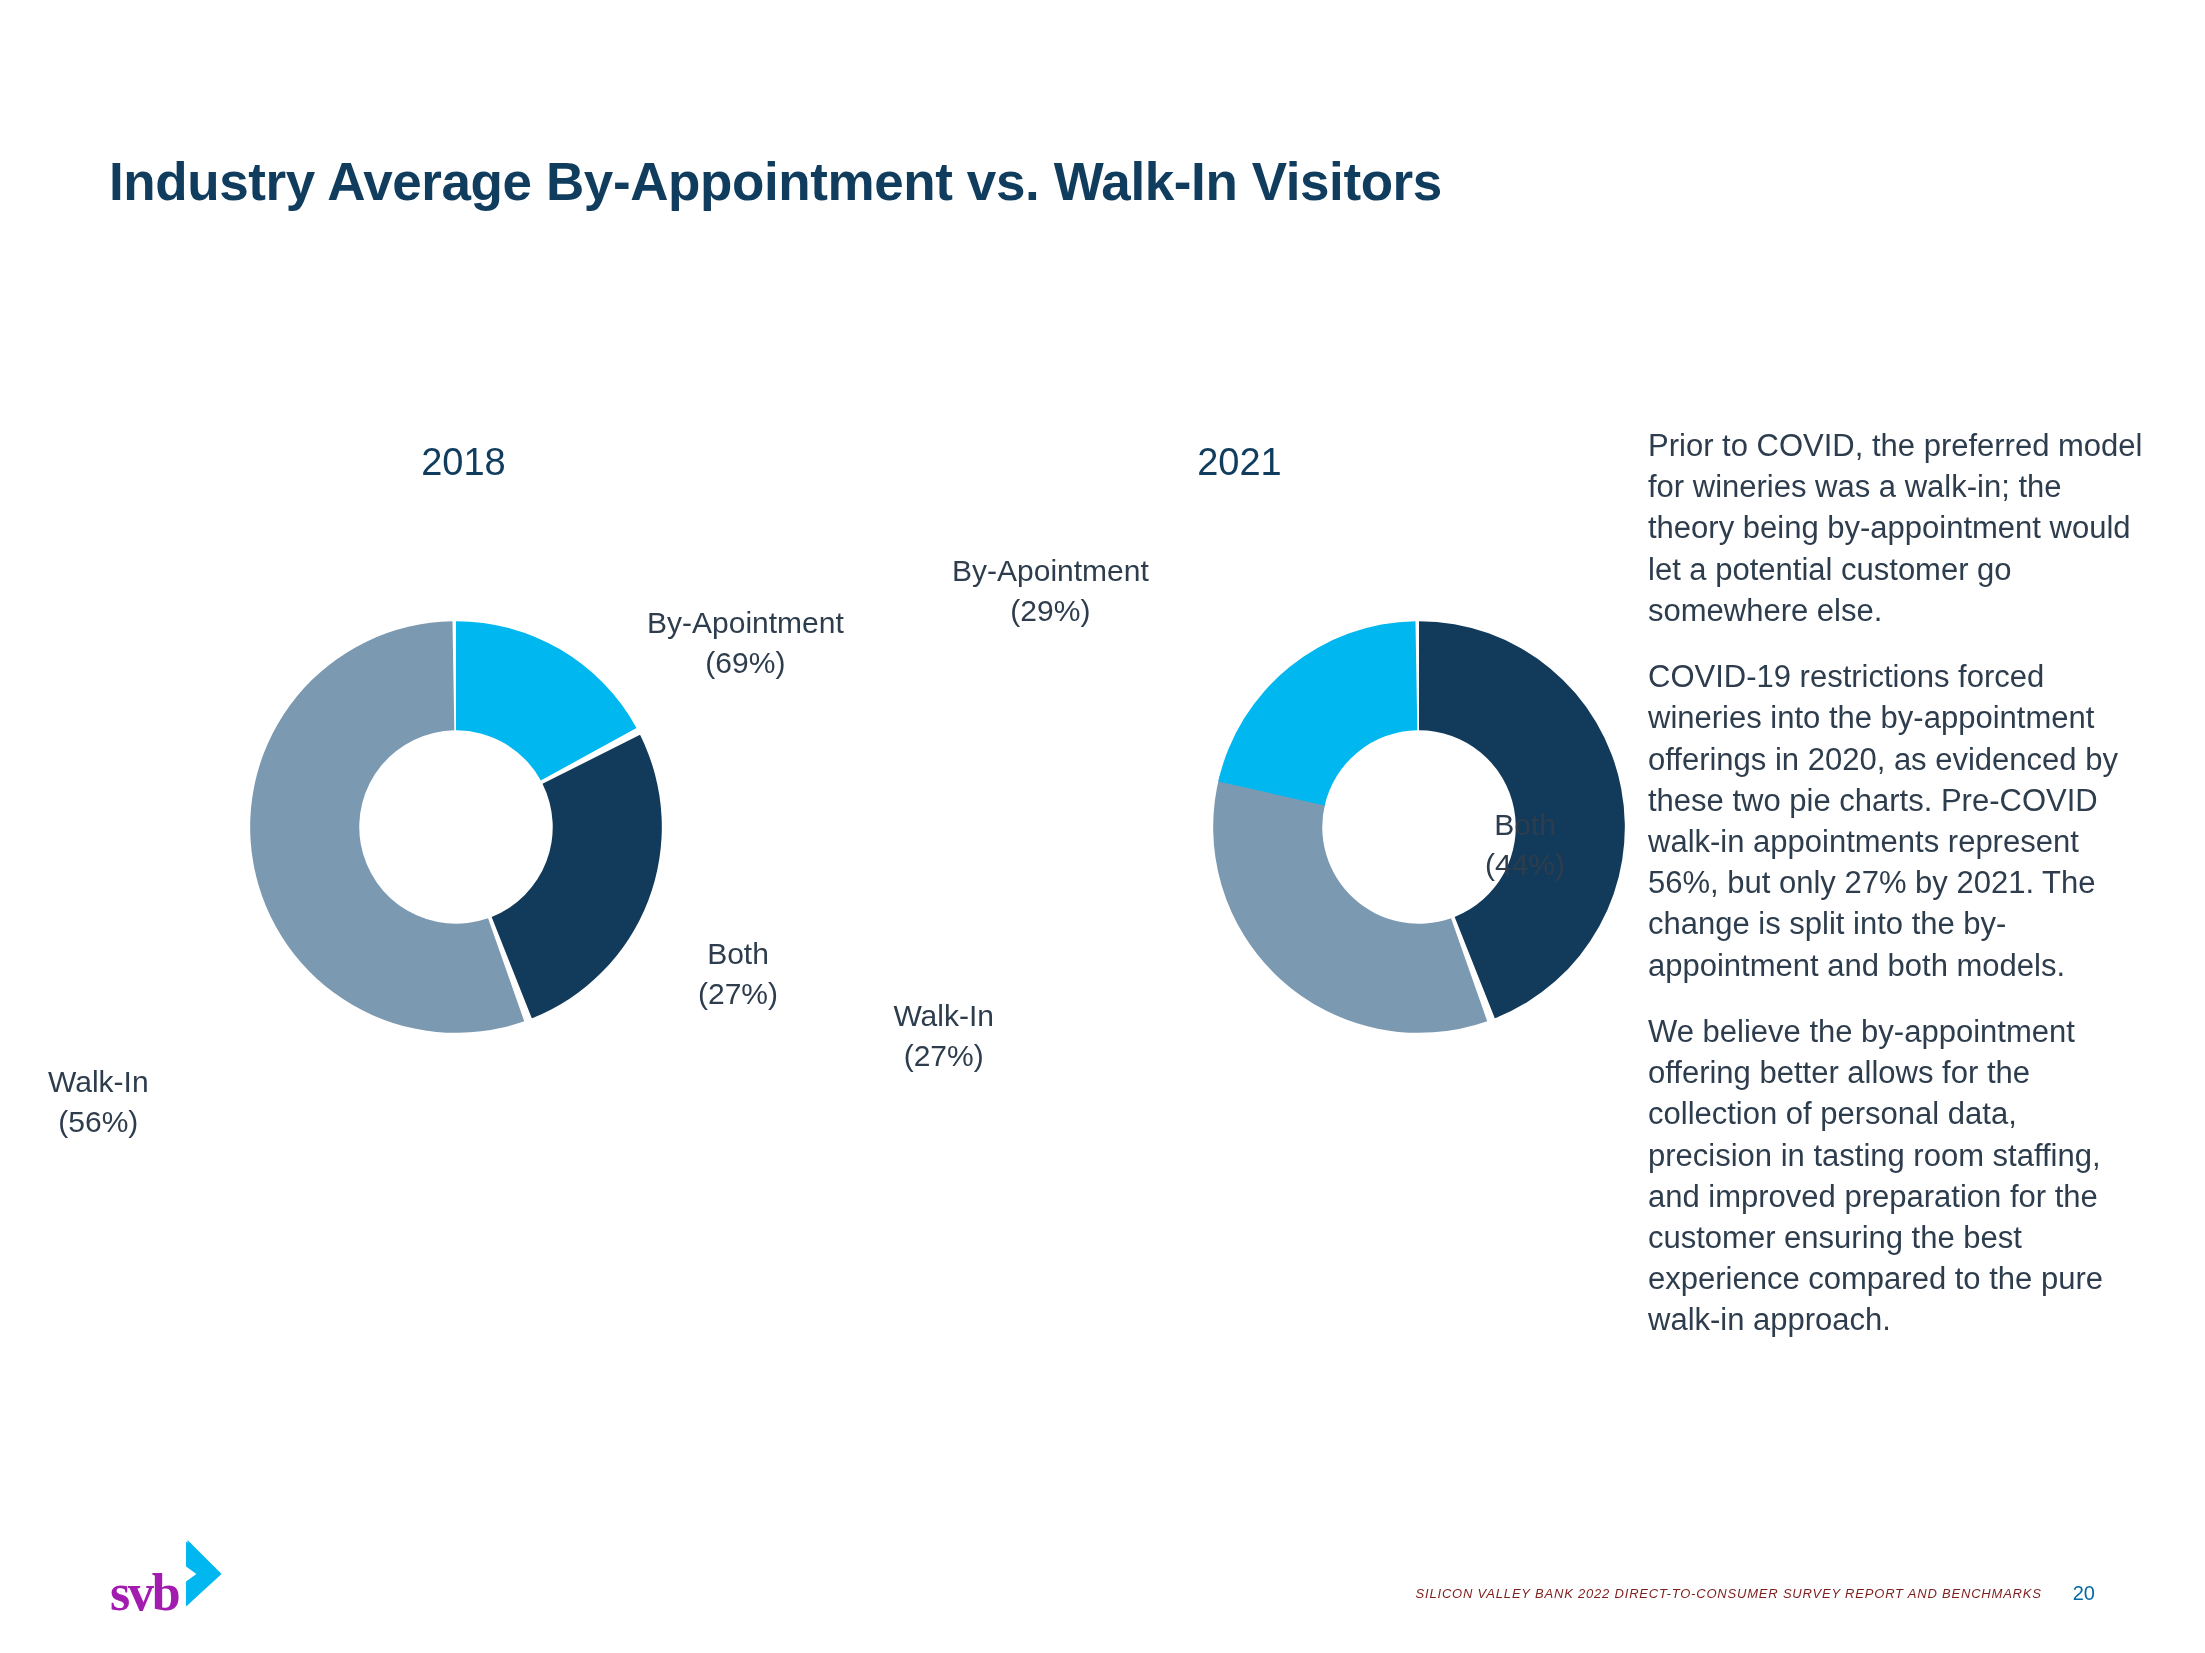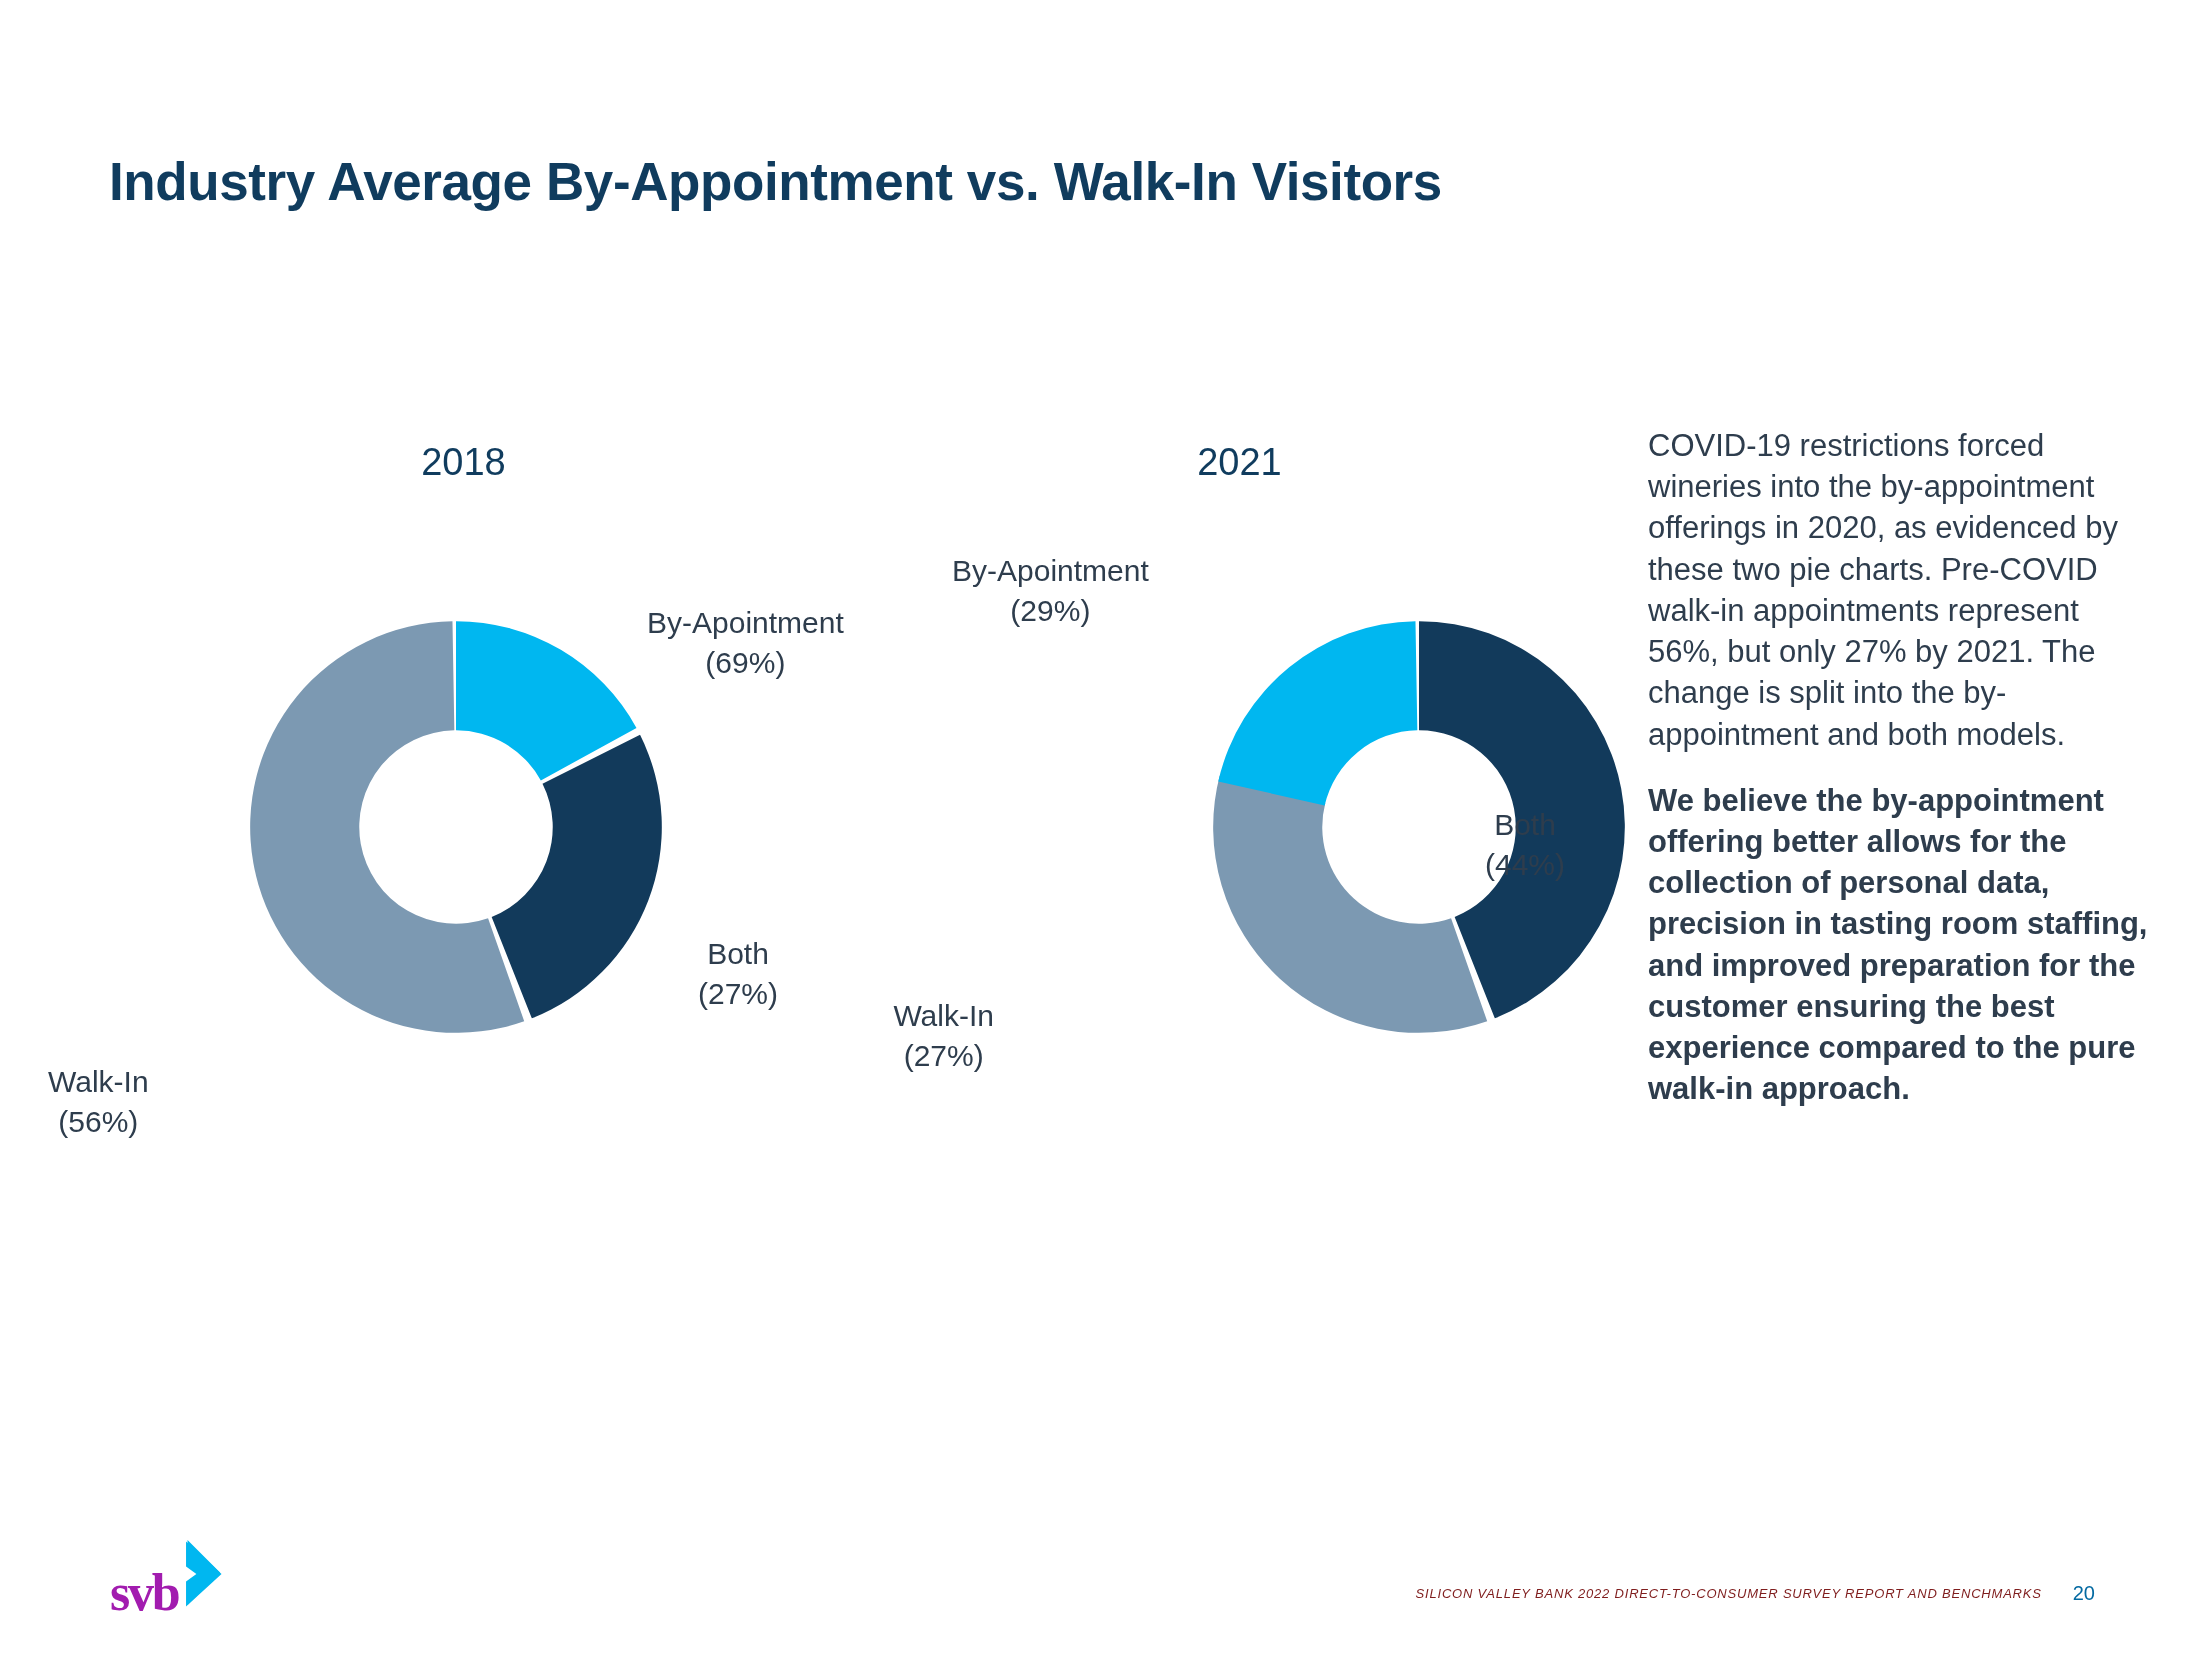--- a/index.html
+++ b/index.html
@@ -86,21 +86,21 @@
     top: 425px;
     width: 500px;
   }
   #narrative p {
     margin: 0 0 25px 0;
     font-size: 31px;
     line-height: 1.33;
     color: #2E3D4D;
     font-weight: 400;
   }
-  #narrative p:last-child { margin-bottom: 16px; font-weight: bold; }
+  #narrative p:last-child { margin-bottom: 16px; }
 
   
   #logo {
     position: absolute;
     left: 110px;
     top: 1540px;
     display: flex;
     align-items: flex-end;
   }
   #logo-text {
@@ -199,20 +199,21 @@
     <span class="pct">(44%)</span>
   </div>
 
   <div class="slice-label" id="label-2021-walkin">
     <span>Walk-In</span>
     <span class="pct">(27%)</span>
   </div>
 </div>
 
 <div id="narrative">
+  <p>Prior to COVID, the preferred model for wineries was a walk-in; the theory being by-appointment would let a potential customer go somewhere else.</p>
   <p>COVID-19 restrictions forced wineries into the by-appointment offerings in 2020, as evidenced by these two pie charts. Pre-COVID walk-in appointments represent 56%, but only 27% by 2021. The change is split into the by-appointment and both models.</p>
   <p>We believe the by-appointment offering better allows for the collection of personal data, precision in  tasting room staffing, and improved preparation for the customer ensuring the best experience compared to the pure walk-in approach.</p>
 </div>
 
 <div id="logo">
   <div id="logo-text">svb</div>
   <span id="logo-chevron">
     <svg width="46" height="68" viewBox="0 0 62 92" aria-hidden="true">
       <polygon points="6,0 50,44 6,88 6,60 22,44 6,28" fill="#00B7F0"></polygon>
       <polygon points="4,2 52,46 4,90 4,56 18,46 4,36" fill="#00B7F0"></polygon>

